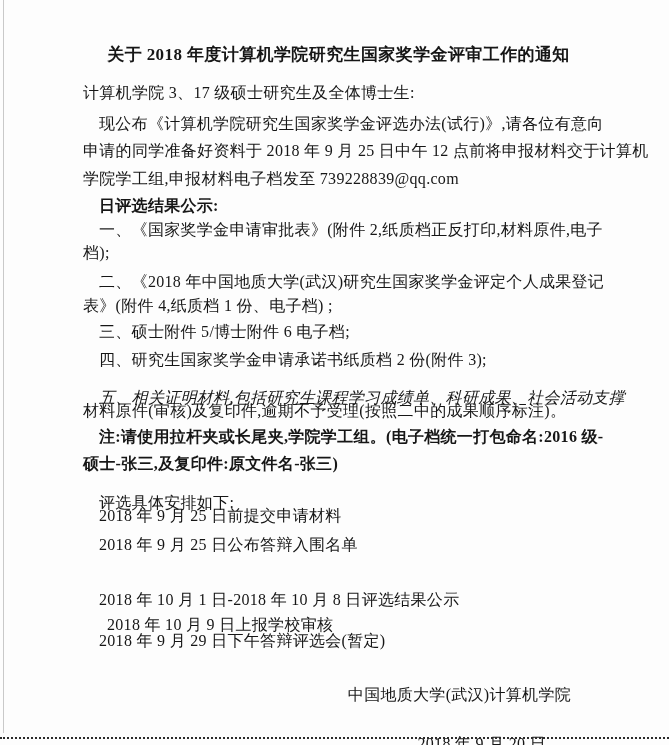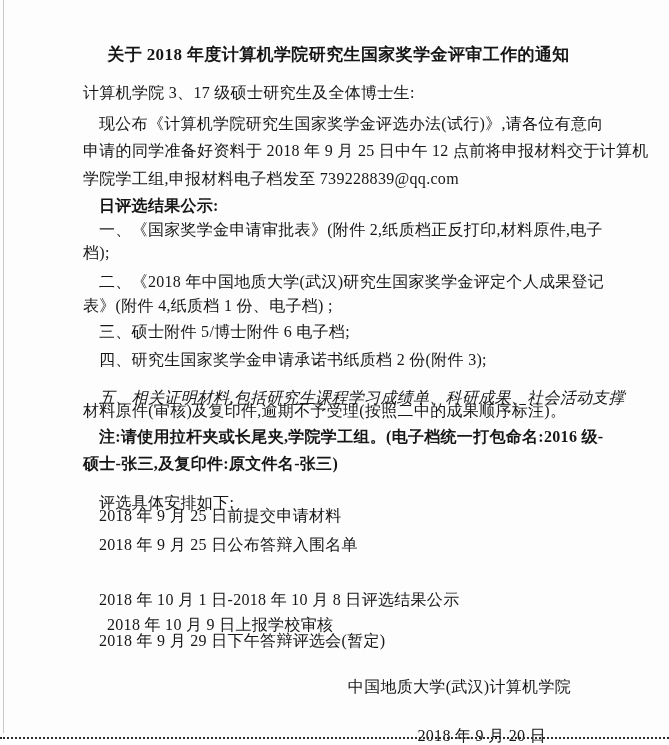--- a/index.html
+++ b/index.html
@@ -46,21 +46,21 @@
     white-space: nowrap;
   }
   .line {
     position: absolute;
     font-size: 16px;
     line-height: 18px;
     letter-spacing: 0.3px;
     white-space: nowrap;
   }
   .b { font-weight: bold; }
-  .sign { text-align: left; }
+  .sign { text-align: left; margin-top: 8px; }
 </style>
 </head>
 <body>
 
 <div class="page">
 
   <div class="edge edge-left"></div>
   <div class="edge edge-right"></div>
 
   <div class="doc-title">关于 2018 年度计算机学院研究生国家奖学金评审工作的通知</div>

